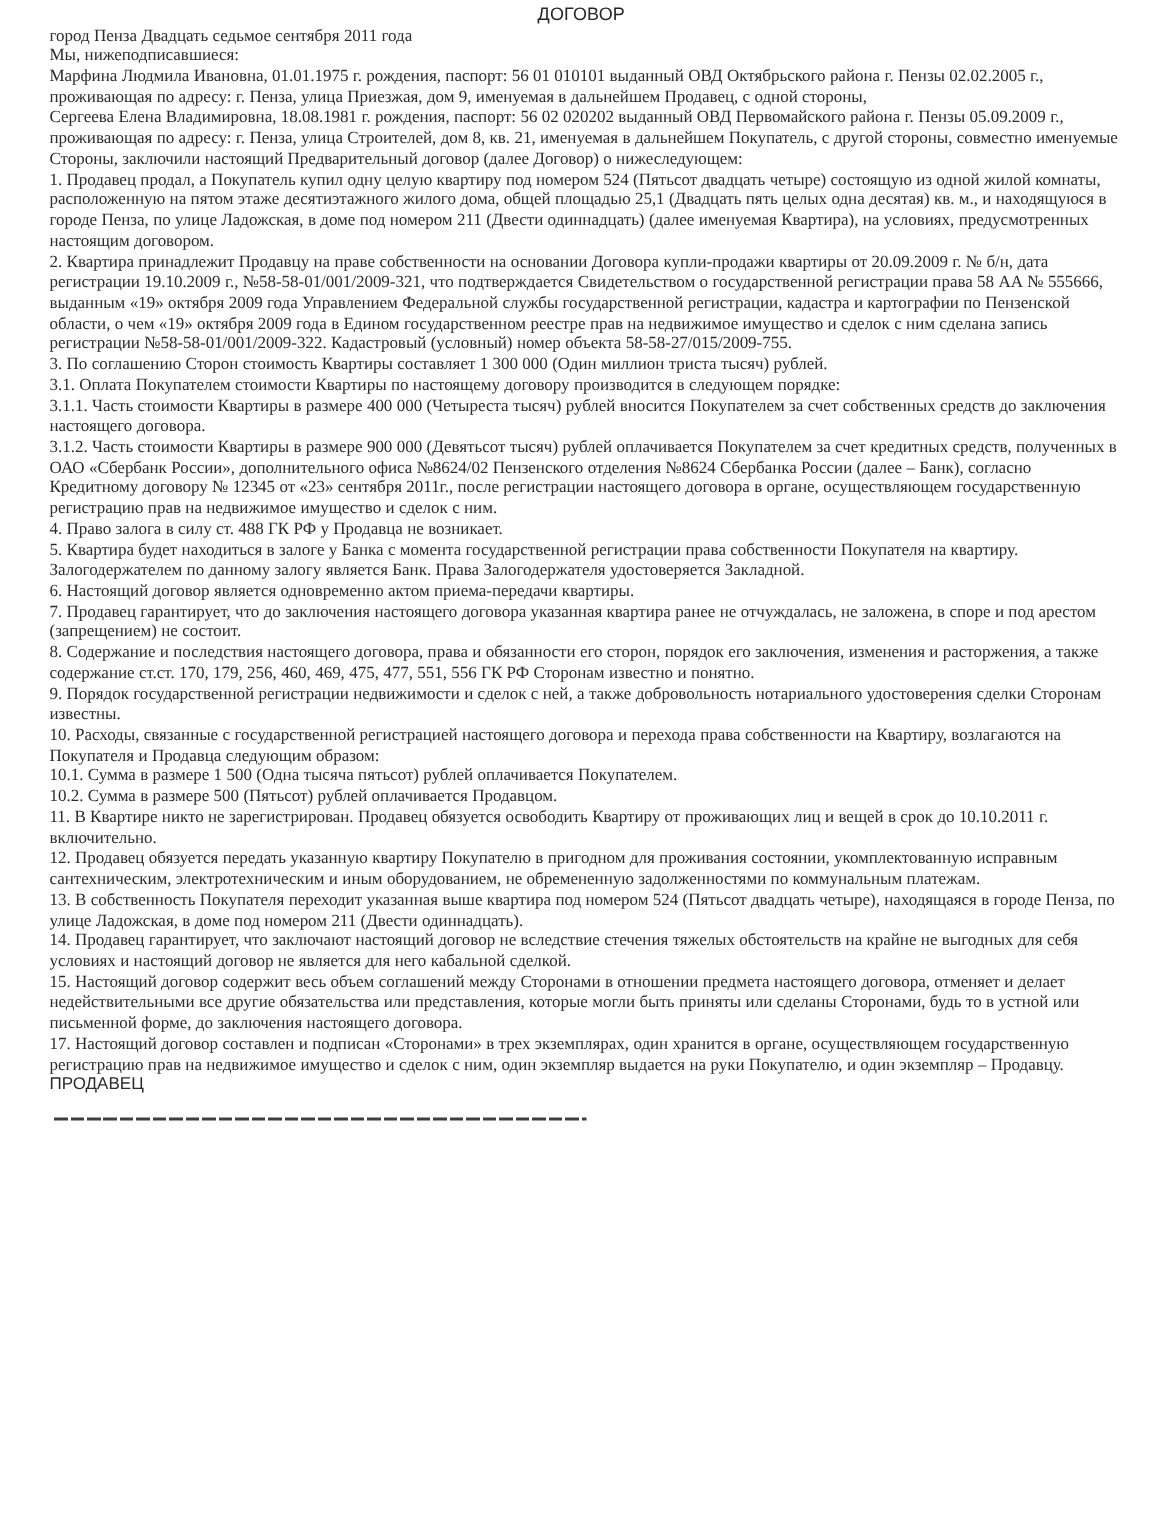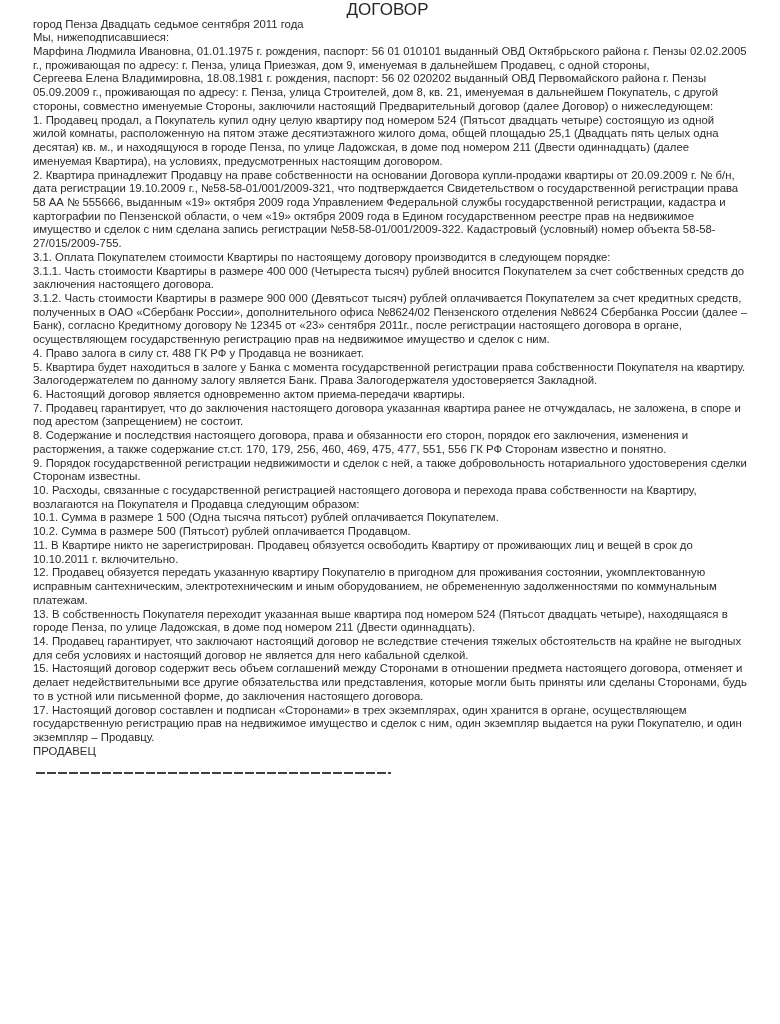--- a/index.html
+++ b/index.html
@@ -21,21 +21,21 @@
     position: relative;
     width: 780px;
     height: 1024px;
     box-sizing: border-box;
     padding: 3px 30px 0 33px;
     background: #ffffff;
   }
 
   .doc-title {
     text-align: center;
-    font-size: 17px;
+    font-size: 12px;
     line-height: 13.6px;
     letter-spacing: 0.1px;
     color: #262626;
     white-space: nowrap;
   }
   .doc-title.main {
     margin-right: 8px;
   }
   .doc-title.sub {
     margin-right: 8px;
@@ -48,20 +48,21 @@
   .para {
     font-size: 11.35px;
     line-height: 13.72px;
     text-align: left;
     color: #2b2b2b;
     letter-spacing: -0.02px;
     word-spacing: 0.1px;
     margin: 0;
     padding: 0;
     max-width: 716px;
+    font-family: Liberation Serif, serif;
   }
 
   .sign-label {
     font-size: 11.35px;
     line-height: 13.72px;
     color: #2b2b2b;
     margin: 0;
   }
 
   .sign-line {
@@ -89,20 +90,21 @@
     <div class="doc-title main">ДОГОВОР</div>
   </div>
 
   <div class="body-block">
     <p class="para">город Пенза Двадцать седьмое сентября 2011 года</p>
     <p class="para">Мы, нижеподписавшиеся:</p>
     <p class="para">Марфина Людмила Ивановна, 01.01.1975 г. рождения, паспорт: 56 01 010101 выданный ОВД Октябрьского района г. Пензы 02.02.2005 г., проживающая по адресу: г. Пенза, улица Приезжая, дом 9, именуемая в дальнейшем Продавец, с одной стороны,</p>
     <p class="para">Сергеева Елена Владимировна, 18.08.1981 г. рождения, паспорт: 56 02 020202 выданный ОВД Первомайского района г. Пензы 05.09.2009 г., проживающая по адресу: г. Пенза, улица Строителей, дом 8, кв. 21, именуемая в дальнейшем Покупатель, с другой стороны, совместно именуемые Стороны, заключили настоящий Предварительный договор (далее Договор) о нижеследующем:</p>
     <p class="para">1. Продавец продал, а Покупатель купил одну целую квартиру под номером 524 (Пятьсот двадцать четыре) состоящую из одной жилой комнаты, расположенную на пятом этаже десятиэтажного жилого дома, общей площадью 25,1 (Двадцать пять целых одна десятая) кв. м., и находящуюся в городе Пенза, по улице Ладожская, в доме под номером 211 (Двести одиннадцать) (далее именуемая Квартира), на условиях, предусмотренных настоящим договором.</p>
     <p class="para">2. Квартира принадлежит Продавцу на праве собственности на основании Договора купли-продажи квартиры от 20.09.2009 г. № б/н, дата регистрации 19.10.2009 г., №58-58-01/001/2009-321, что подтверждается Свидетельством о государственной регистрации права 58 АА № 555666, выданным «19» октября 2009 года Управлением Федеральной службы государственной регистрации, кадастра и картографии по Пензенской области, о чем «19» октября 2009 года в Едином государственном реестре прав на недвижимое имущество и сделок с ним сделана запись регистрации №58-58-01/001/2009-322. Кадастровый (условный) номер объекта 58-58-27/015/2009-755.</p>
+    <p class="para">3. По соглашению Сторон стоимость Квартиры составляет 1 300 000 (Один миллион триста тысяч) рублей.</p>
     <p class="para">3.1. Оплата Покупателем стоимости Квартиры по настоящему договору производится в следующем порядке:</p>
     <p class="para">3.1.1. Часть стоимости Квартиры в размере 400 000 (Четыреста тысяч) рублей вносится Покупателем за счет собственных средств до заключения настоящего договора.</p>
     <p class="para">3.1.2. Часть стоимости Квартиры в размере 900 000 (Девятьсот тысяч) рублей оплачивается Покупателем за счет кредитных средств, полученных в ОАО «Сбербанк России», дополнительного офиса №8624/02 Пензенского отделения №8624 Сбербанка России (далее – Банк), согласно Кредитному договору № 12345 от «23» сентября 2011г., после регистрации настоящего договора в органе, осуществляющем государственную регистрацию прав на недвижимое имущество и сделок с ним.</p>
     <p class="para">4. Право залога в силу ст. 488 ГК РФ у Продавца не возникает.</p>
     <p class="para">5. Квартира будет находиться в залоге у Банка с момента государственной регистрации права собственности Покупателя на квартиру. Залогодержателем по данному залогу является Банк. Права Залогодержателя удостоверяется Закладной.</p>
     <p class="para">6. Настоящий договор является одновременно актом приема-передачи квартиры.</p>
     <p class="para">7. Продавец гарантирует, что до заключения настоящего договора указанная квартира ранее не отчуждалась, не заложена, в споре и под арестом (запрещением) не состоит.</p>
     <p class="para">8. Содержание и последствия настоящего договора, права и обязанности его сторон, порядок его заключения, изменения и расторжения, а также содержание ст.ст. 170, 179, 256, 460, 469, 475, 477, 551, 556 ГК РФ Сторонам известно и понятно.</p>
     <p class="para">9. Порядок государственной регистрации недвижимости и сделок с ней, а также добровольность нотариального удостоверения сделки Сторонам известны.</p>
     <p class="para">10. Расходы, связанные с государственной регистрацией настоящего договора и перехода права собственности на Квартиру, возлагаются на Покупателя и Продавца следующим образом:</p>

